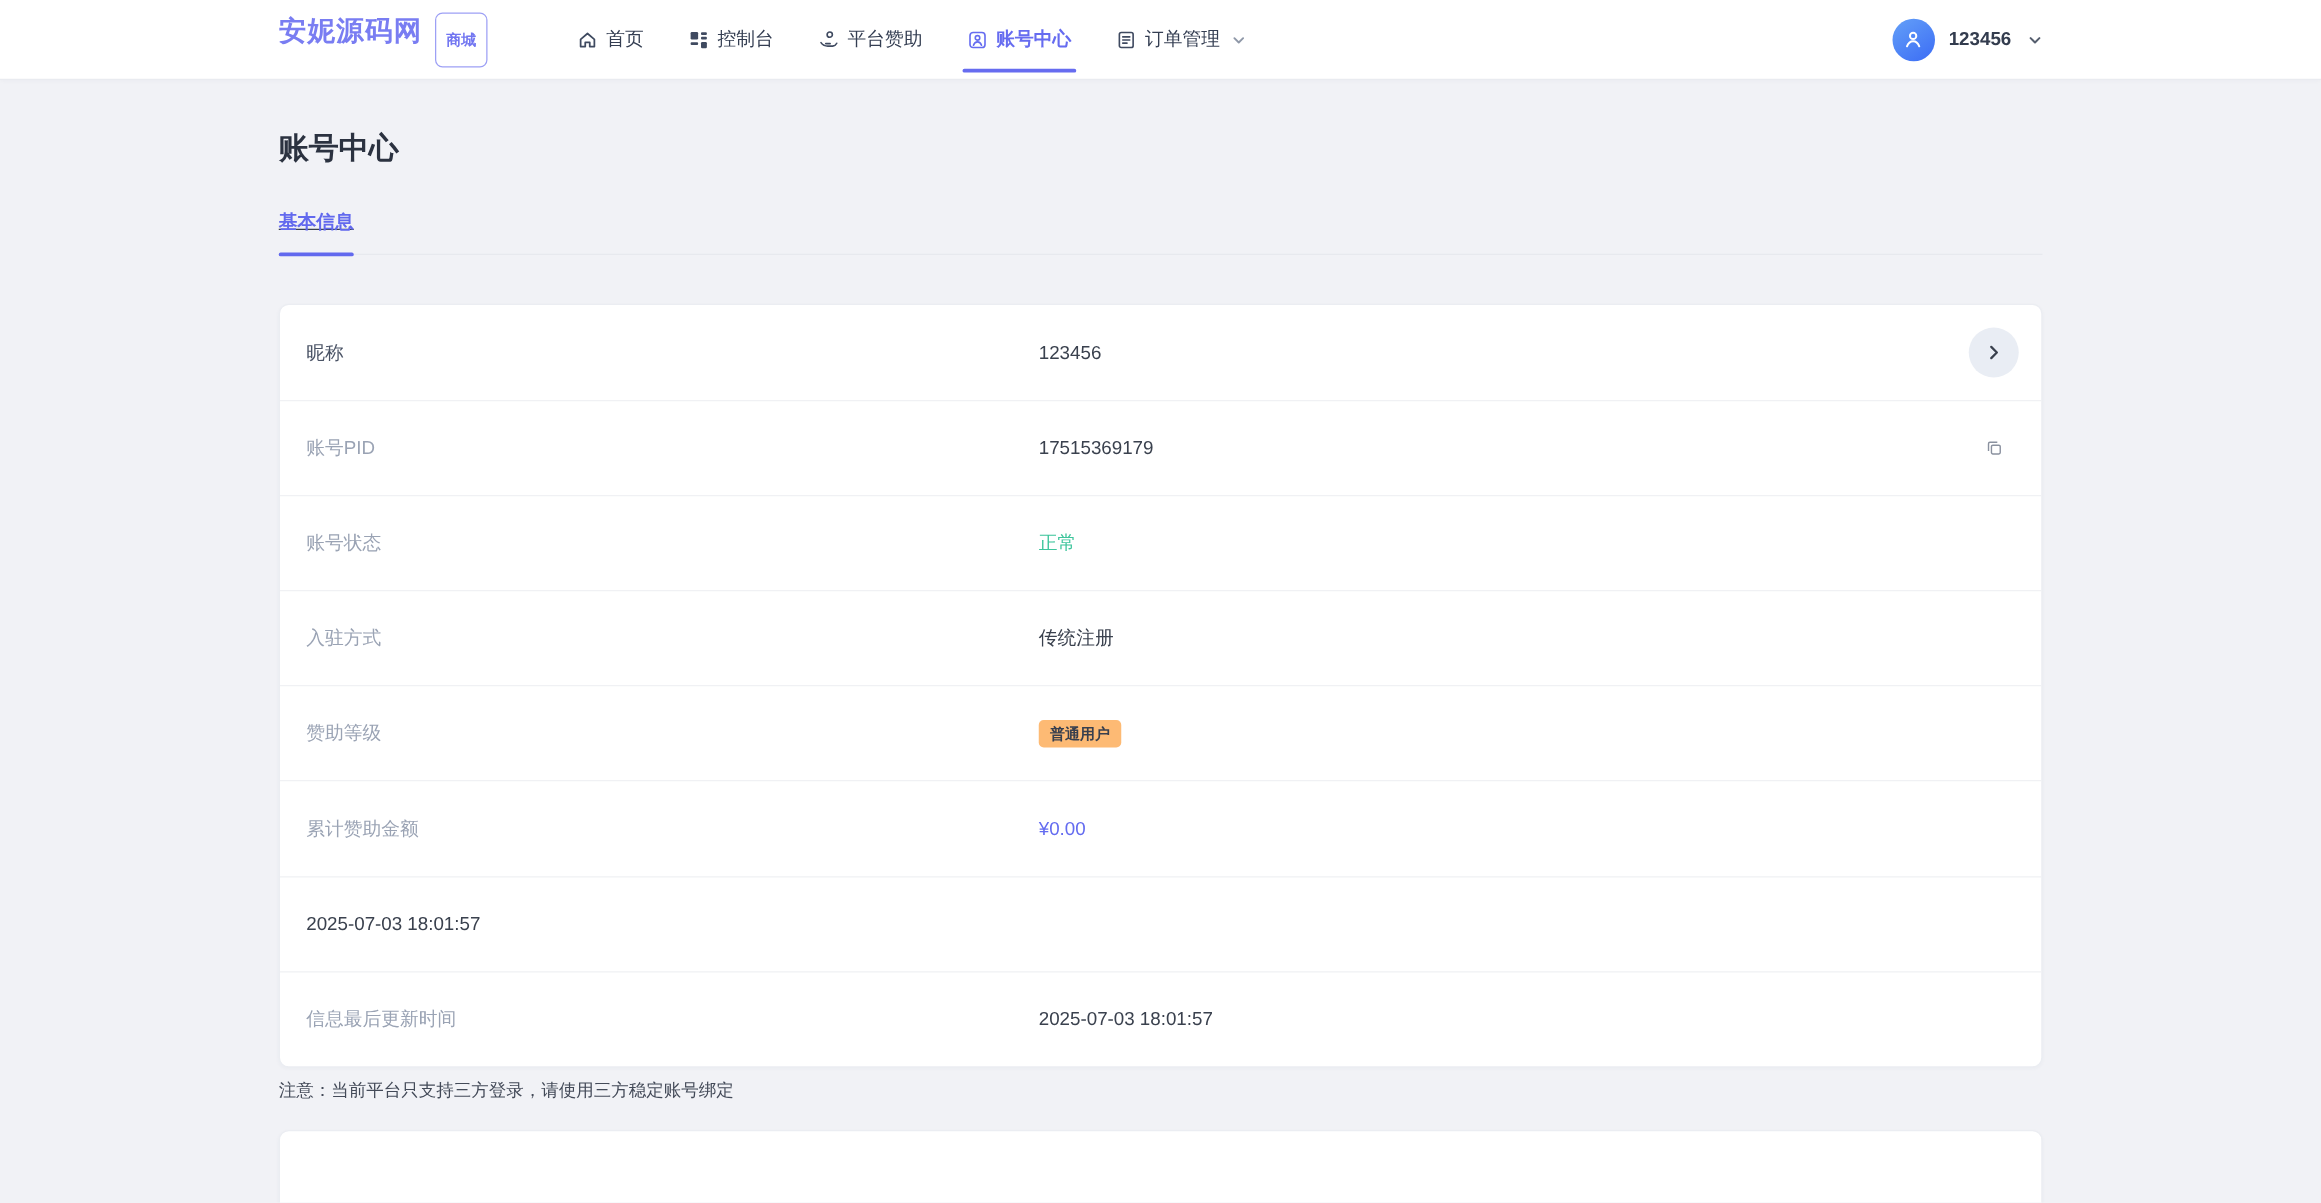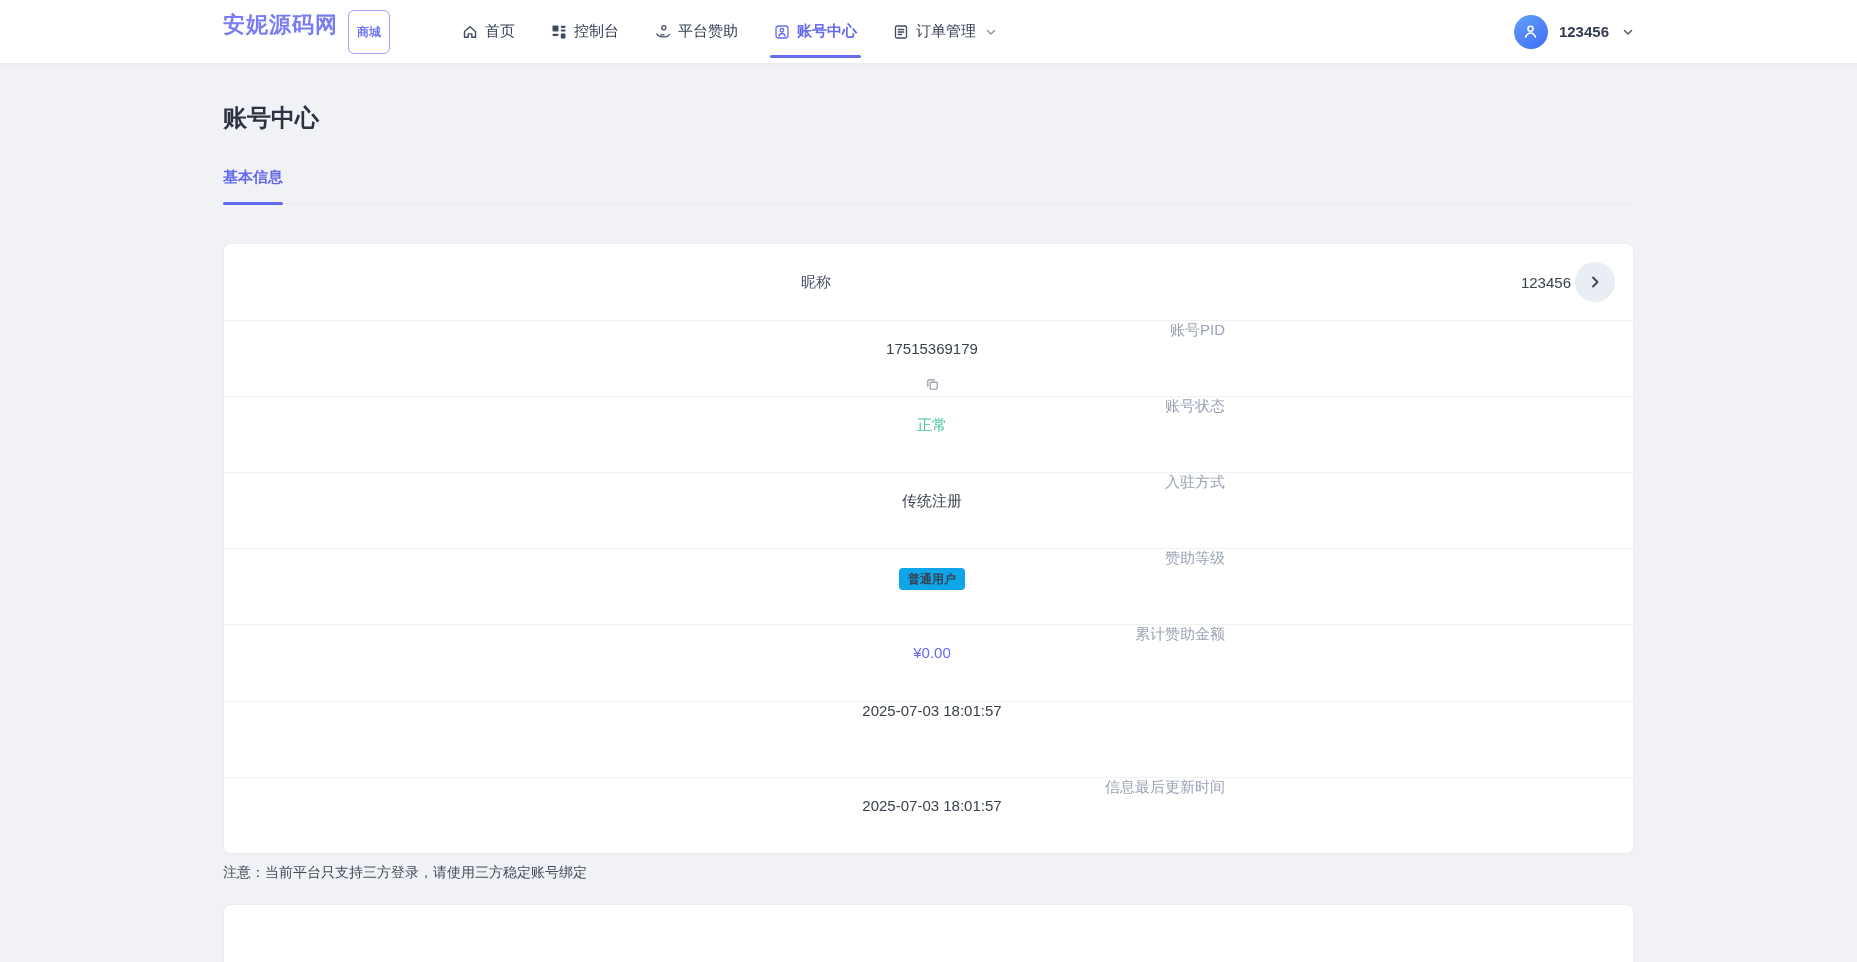--- a/index.html
+++ b/index.html
@@ -44,48 +44,47 @@
   .avatar {
     width:34px; height:34px; border-radius:50%;
     background:linear-gradient(145deg,#64a0f8 0%,#3b6cf5 100%);
     display:flex; align-items:center; justify-content:center;
   }
   .username { font-size:15px; font-weight:bold; color:#333c4e; }
 
   
   .page-title { margin-top:38px; font-size:24px; font-weight:600; color:#2b3240; }
 
-  .tabs { margin-top:34px; border-bottom:1px solid #e7e9ee; display:flex; }
+  .tabs { margin-top:34px; border-bottom:1px solid #e7e9ee; display:flex;text-decoration:underline; }
   .tab {
     position:relative; padding-bottom:16px; margin-right:32px;
     font-size:15px; font-weight:bold; color:#6269ee; cursor:pointer;
   }
   .tab.active::after {
     content:""; position:absolute; left:0; right:0; bottom:-2px;
     height:3.5px; background:#6269ee; border-radius:2px;
   }
 
   .card {
     background:#ffffff; border:1px solid #ebedf2; border-radius:8px;
     box-shadow:0 1px 3px rgba(40,50,80,0.03);
-    text-align:right;
   }
   .profile-card { margin-top:39px; }
   .row {
     height:76.1px; display:flex; align-items:center;
     padding:0 14px 0 21px;
   }
-  .row + .row { border-top:1px solid #f0f1f4;flex-direction:column; }
+  .row + .row { border-top:1px solid #f0f1f4; }
   .row-label { width:586px; font-size:15px; color:#9aa3b4; }
   .row:first-child .row-label { color:#4b5466; }
   .row-value { flex:1; font-size:15px; color:#3a414e; }
   .row-value.green { color:#3ec59c; }
   .row-value.amount { color:#646cf0; }
   .tag {
-    display:inline-block; background:#0ea5e9; color:#383f4e;
+    display:inline-block; background:#fdba74; color:#383f4e;
     font-size:12px; font-weight:bold; padding:5px 9px; border-radius:4px;
     line-height:1;
   }
   .row-action { width:48px; display:flex; justify-content:center; align-items:center; }
   .circle-btn {
     width:40px; height:40px; border-radius:50%; border:none;
     background:#e9edf4; color:#39404d; cursor:pointer;
     display:flex; align-items:center; justify-content:center;
   }
   .icon-btn {

